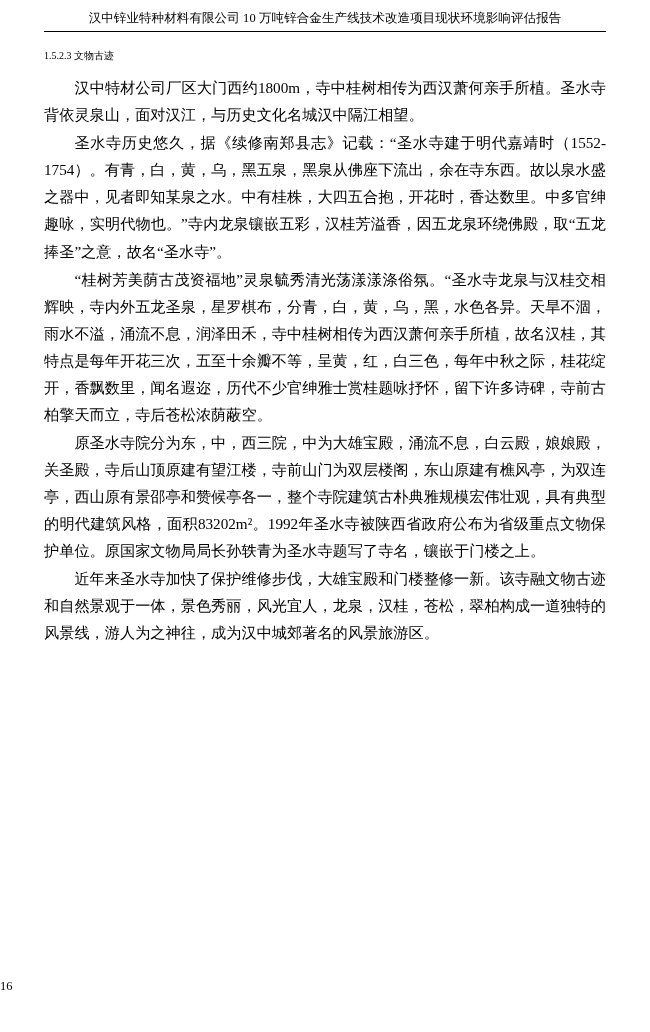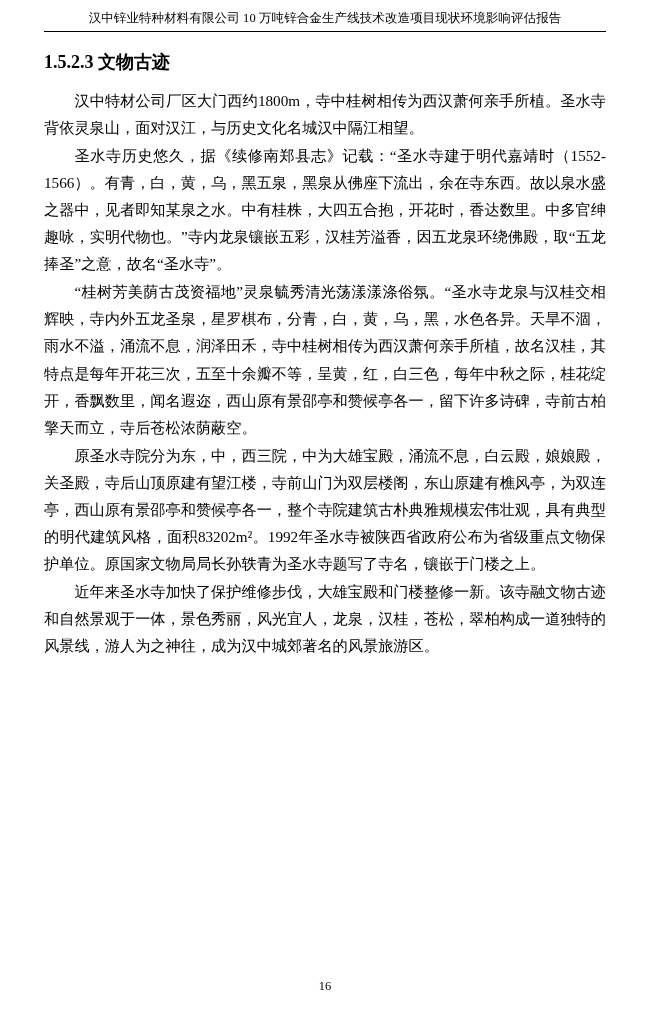--- a/index.html
+++ b/index.html
@@ -28,53 +28,51 @@
     line-height: 1.3;
     padding-bottom: 5px;
     letter-spacing: 0.1px;
     white-space: nowrap;
   }
   .header-rule {
     border-bottom: 1px solid #000;
     margin: 0 0 16px 0;
   }
   .section-heading {
-    font-size: 18px;
+    font-size: 10px;
     margin: 0 0 10px 0;
     line-height: 1.6;
-    font-weight: bold;
   }
   p.body-par {
     font-size: 15.2px;
     line-height: 1.78;
     margin: 0 0 1px 0;
     text-align: justify;
     text-justify: inter-ideograph;
     text-indent: 2em;
   }
   .footer {
     position: absolute;
     bottom: 14px;
     left: 0;
     width: 650px;
-    text-align: center;
     font-size: 12.5px;
   }
 </style>
 </head>
 <body>
 
 <div class="page">
 
   <div class="header">汉中锌业特种材料有限公司 10 万吨锌合金生产线技术改造项目现状环境影响评估报告</div>
   <div class="header-rule"></div>
 
   <div class="section-heading">1.5.2.3 文物古迹</div>
 
   <p class="body-par">汉中特材公司厂区大门西约1800m，寺中桂树相传为西汉萧何亲手所植。圣水寺背依灵泉山，面对汉江，与历史文化名城汉中隔江相望。</p>
-  <p class="body-par">圣水寺历史悠久，据《续修南郑县志》记载：“圣水寺建于明代嘉靖时（1552-1566）。有青，白，黄，乌，黑五泉，黑泉从佛座下流出，余在寺东西。故以泉水盛之器中，见者即知某泉之水。中有桂株，大四五合抱，开花时，香达数里。中多官绅趣咏，实明代物也。”寺内龙泉镶嵌五彩，汉桂芳溢香，因五龙泉环绕佛殿，取“五龙捧圣”之意，故名“圣水寺”。</p>
-  <p class="body-par">“桂树芳美荫古茂资福地”灵泉毓秀清光荡漾漾涤俗氛。“圣水寺龙泉与汉桂交相辉映，寺内外五龙圣泉，星罗棋布，分青，白，黄，乌，黑，水色各异。天旱不涸，雨水不溢，涌流不息，润泽田禾，寺中桂树相传为西汉萧何亲手所植，故名汉桂，其特点是每年开花三次，五至十余瓣不等，呈黄，红，白三色，每年中秋之际，桂花绽开，香飘数里，闻名遐迩，西山原有景邵亭和赞候亭各一，留下许多诗碑，寺前古柏擎天而立，寺后苍松浓荫蔽空。</p>
+  <p class="body-par">圣水寺历史悠久，据《续修南郑县志》记载：“圣水寺建于明代嘉靖时（1552-1754）。有青，白，黄，乌，黑五泉，黑泉从佛座下流出，余在寺东西。故以泉水盛之器中，见者即知某泉之水。中有桂株，大四五合抱，开花时，香达数里。中多官绅趣咏，实明代物也。”寺内龙泉镶嵌五彩，汉桂芳溢香，因五龙泉环绕佛殿，取“五龙捧圣”之意，故名“圣水寺”。</p>
+  <p class="body-par">“桂树芳美荫古茂资福地”灵泉毓秀清光荡漾漾涤俗氛。“圣水寺龙泉与汉桂交相辉映，寺内外五龙圣泉，星罗棋布，分青，白，黄，乌，黑，水色各异。天旱不涸，雨水不溢，涌流不息，润泽田禾，寺中桂树相传为西汉萧何亲手所植，故名汉桂，其特点是每年开花三次，五至十余瓣不等，呈黄，红，白三色，每年中秋之际，桂花绽开，香飘数里，闻名遐迩，历代不少官绅雅士赏桂题咏抒怀，留下许多诗碑，寺前古柏擎天而立，寺后苍松浓荫蔽空。</p>
   <p class="body-par">原圣水寺院分为东，中，西三院，中为大雄宝殿，涌流不息，白云殿，娘娘殿，关圣殿，寺后山顶原建有望江楼，寺前山门为双层楼阁，东山原建有樵风亭，为双连亭，西山原有景邵亭和赞候亭各一，整个寺院建筑古朴典雅规模宏伟壮观，具有典型的明代建筑风格，面积83202m²。1992年圣水寺被陕西省政府公布为省级重点文物保护单位。原国家文物局局长孙轶青为圣水寺题写了寺名，镶嵌于门楼之上。</p>
   <p class="body-par">近年来圣水寺加快了保护维修步伐，大雄宝殿和门楼整修一新。该寺融文物古迹和自然景观于一体，景色秀丽，风光宜人，龙泉，汉桂，苍松，翠柏构成一道独特的风景线，游人为之神往，成为汉中城郊著名的风景旅游区。</p>
 
   <div class="footer">16</div>
 
 </div>
 
 </body></html>

